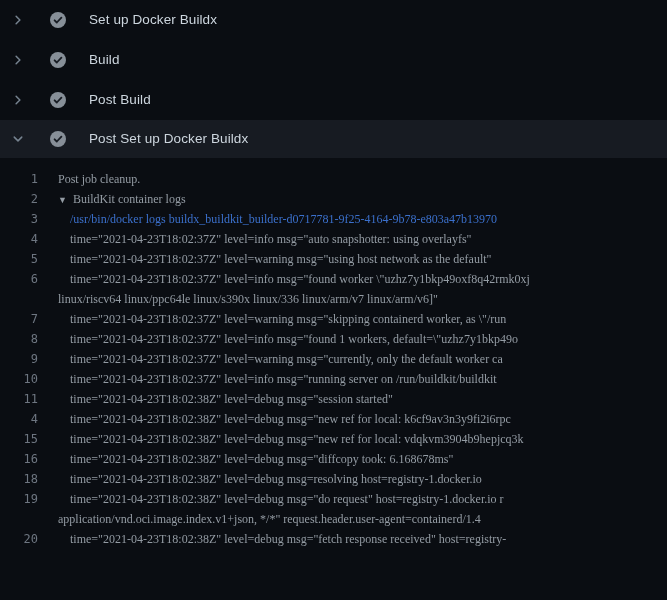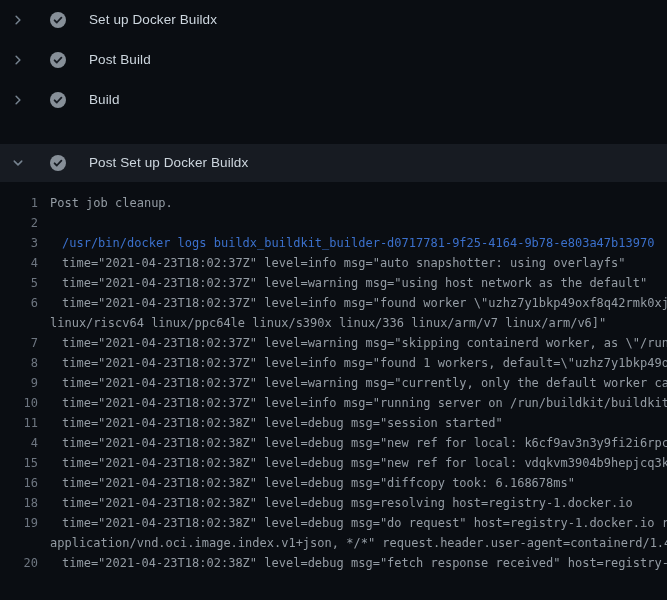--- a/index.html
+++ b/index.html
@@ -19,40 +19,40 @@
     background:var(--page-bg);
     font-family:"Liberation Sans",sans-serif;
   }
   .steps{width:100%;}
   .step-row{
     display:flex;align-items:center;
     height:40px;padding-left:12px;box-sizing:border-box;
     cursor:pointer;
     gap:12px;
   }
-  .step-row.expanded{height:38px;background:var(--expanded-step-bg);margin-top:24px;}
+  .step-row.expanded{height:38px;background:var(--expanded-step-bg);}
   .chev{width:12px;height:12px;margin-right:14px;display:flex;align-items:center;justify-content:center;flex-shrink:0;}
   .step-row.expanded .chev svg{transform:rotate(90deg);}
   .status{width:16px;height:16px;margin-right:11px;display:flex;align-items:center;justify-content:center;flex-shrink:0;}
   .step-label{
     color:var(--step-label);font-size:13.5px;line-height:1;
     letter-spacing:.1px;
   }
   .log{padding-top:11px;}
   .log-line{
     display:flex;align-items:flex-start;
     height:20px;line-height:20px;
     font-family:"DejaVu Sans Mono",monospace;font-size:12px;
   }
   .ln{
     display:inline-block;width:38px;flex-shrink:0;
     text-align:right;color:var(--line-number);
     text-decoration:none;cursor:pointer;
   }
-  .lt{margin-left:12px;white-space:pre;color:var(--log-text);}
+  .lt{margin-left:20px;white-space:pre;color:var(--log-text);font-family:Liberation Serif, serif;}
   .lt.indent1{padding-left:12px;text-align:center;}
   .lt.cmd{color:var(--command-text);}
   .caret{font-size:9px;margin-right:6px;color:var(--log-text);cursor:pointer;}
 </style>
 </head>
 <body>
 
 <div class="app">
   <div class="steps" id="steps">
       <div class="step-row">
@@ -74,35 +74,35 @@
       <svg width="12" height="12" viewBox="0 0 16 16">
         <path d="M5.5 3l5 5-5 5" stroke="#768390" stroke-width="2" fill="none" stroke-linecap="round" stroke-linejoin="round"></path>
       </svg>
     </span>
     <span class="status">
       <svg width="16" height="16" viewBox="0 0 16 16">
         <circle cx="8" cy="8" r="8" fill="#878f98"></circle>
         <path d="M4.6 8.3l2.2 2.2 4.6-4.8" stroke="#161b22" stroke-width="1.8" fill="none" stroke-linecap="round" stroke-linejoin="round"></path>
       </svg>
     </span>
-    <span class="step-label">Post Build</span>
+    <span class="step-label">Build</span>
   </div>
       <div class="step-row">
     <span class="chev">
       <svg width="12" height="12" viewBox="0 0 16 16">
         <path d="M5.5 3l5 5-5 5" stroke="#768390" stroke-width="2" fill="none" stroke-linecap="round" stroke-linejoin="round"></path>
       </svg>
     </span>
     <span class="status">
       <svg width="16" height="16" viewBox="0 0 16 16">
         <circle cx="8" cy="8" r="8" fill="#878f98"></circle>
         <path d="M4.6 8.3l2.2 2.2 4.6-4.8" stroke="#161b22" stroke-width="1.8" fill="none" stroke-linecap="round" stroke-linejoin="round"></path>
       </svg>
     </span>
-    <span class="step-label">Build</span>
+    <span class="step-label">Post Build</span>
   </div>
       <div class="step-row expanded">
     <span class="chev">
       <svg width="12" height="12" viewBox="0 0 16 16">
         <path d="M5.5 3l5 5-5 5" stroke="#768390" stroke-width="2" fill="none" stroke-linecap="round" stroke-linejoin="round"></path>
       </svg>
     </span>
     <span class="status">
       <svg width="16" height="16" viewBox="0 0 16 16">
         <circle cx="8" cy="8" r="8" fill="#878f98"></circle>
@@ -112,20 +112,21 @@
     <span class="step-label">Post Set up Docker Buildx</span>
   </div>
     </div>
   <div class="log" id="log">
       <div class="log-line">
     <a class="ln">1</a>
     <span class="lt"><span>Post job cleanup.</span></span>
   </div>
       <div class="log-line">
     <a class="ln">2</a>
+    <span class="lt"><span class="caret">▼</span><span>BuildKit container logs</span></span>
   </div>
       <div class="log-line">
     <a class="ln">3</a>
     <span class="lt indent1 cmd"><span>/usr/bin/docker logs buildx_buildkit_builder-d0717781-9f25-4164-9b78-e803a47b13970</span></span>
   </div>
       <div class="log-line">
     <a class="ln">4</a>
     <span class="lt indent1"><span>time="2021-04-23T18:02:37Z" level=info msg="auto snapshotter: using overlayfs"</span></span>
   </div>
       <div class="log-line">

